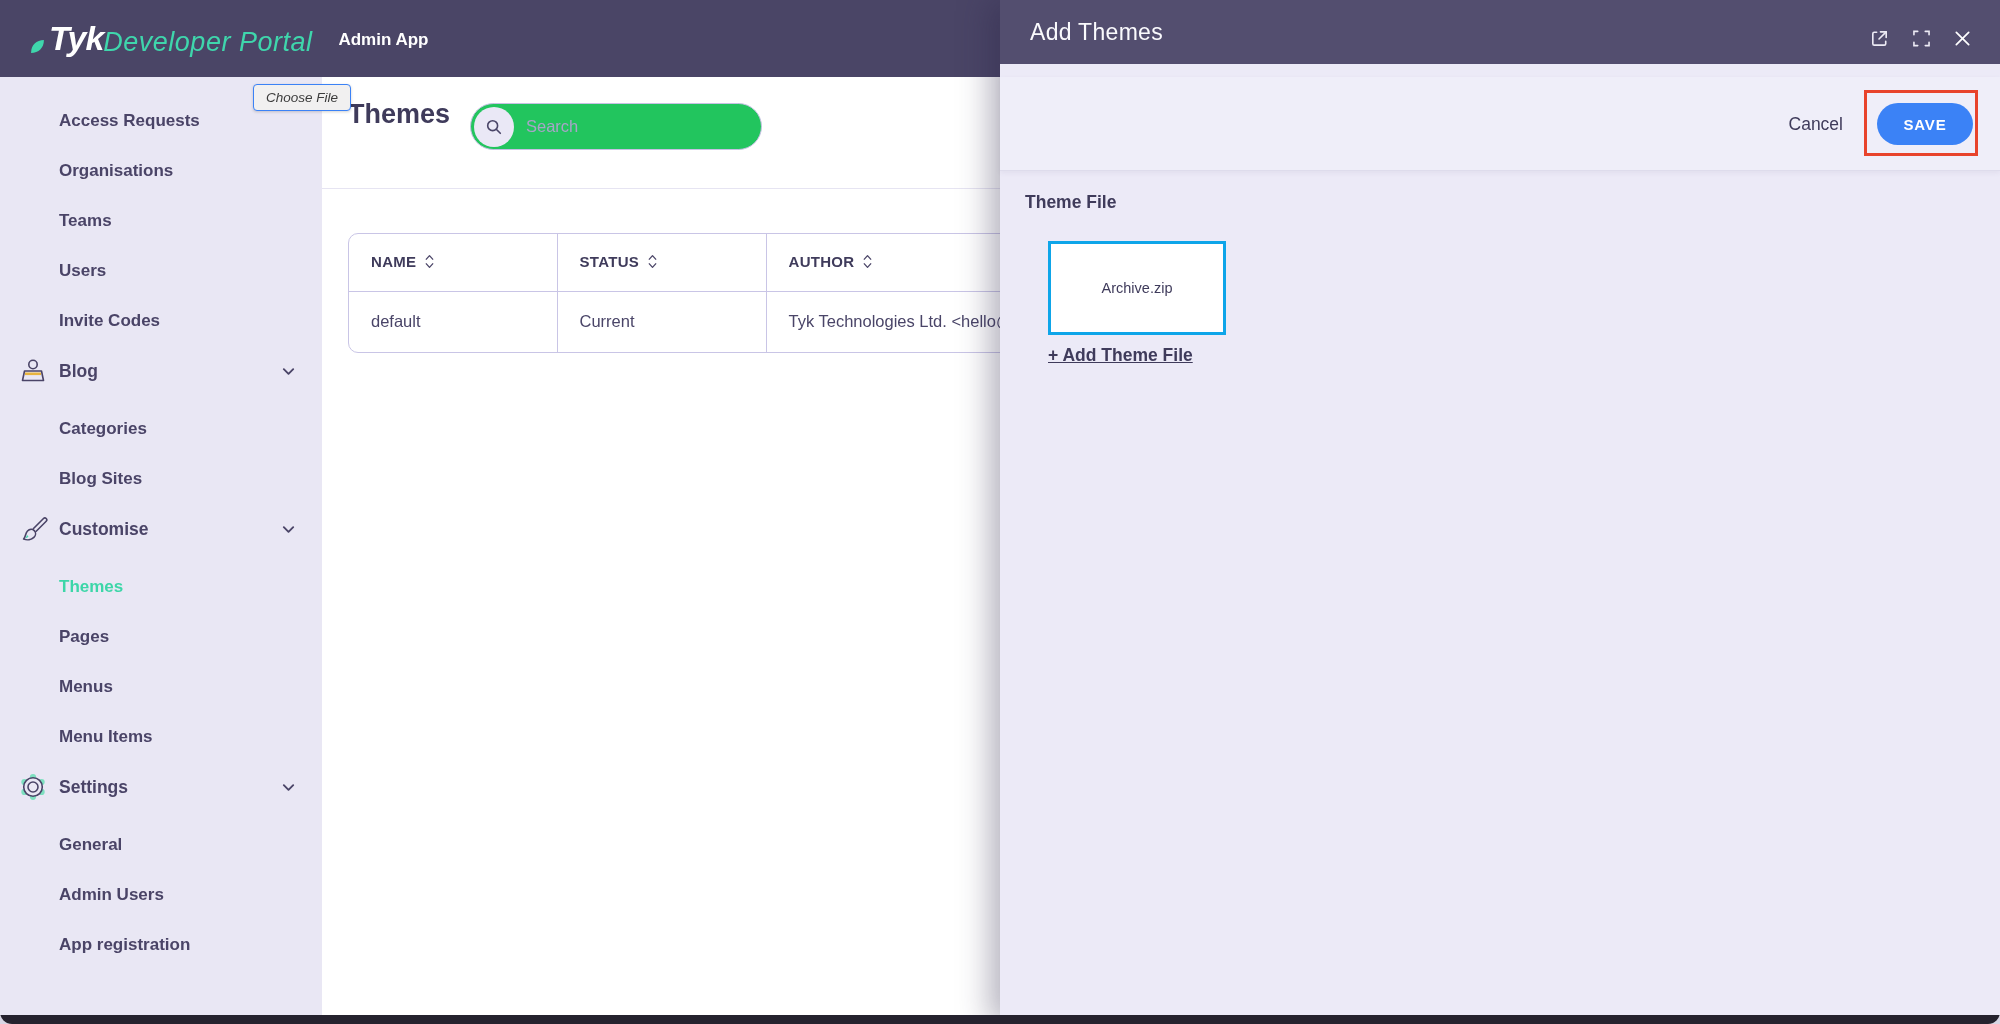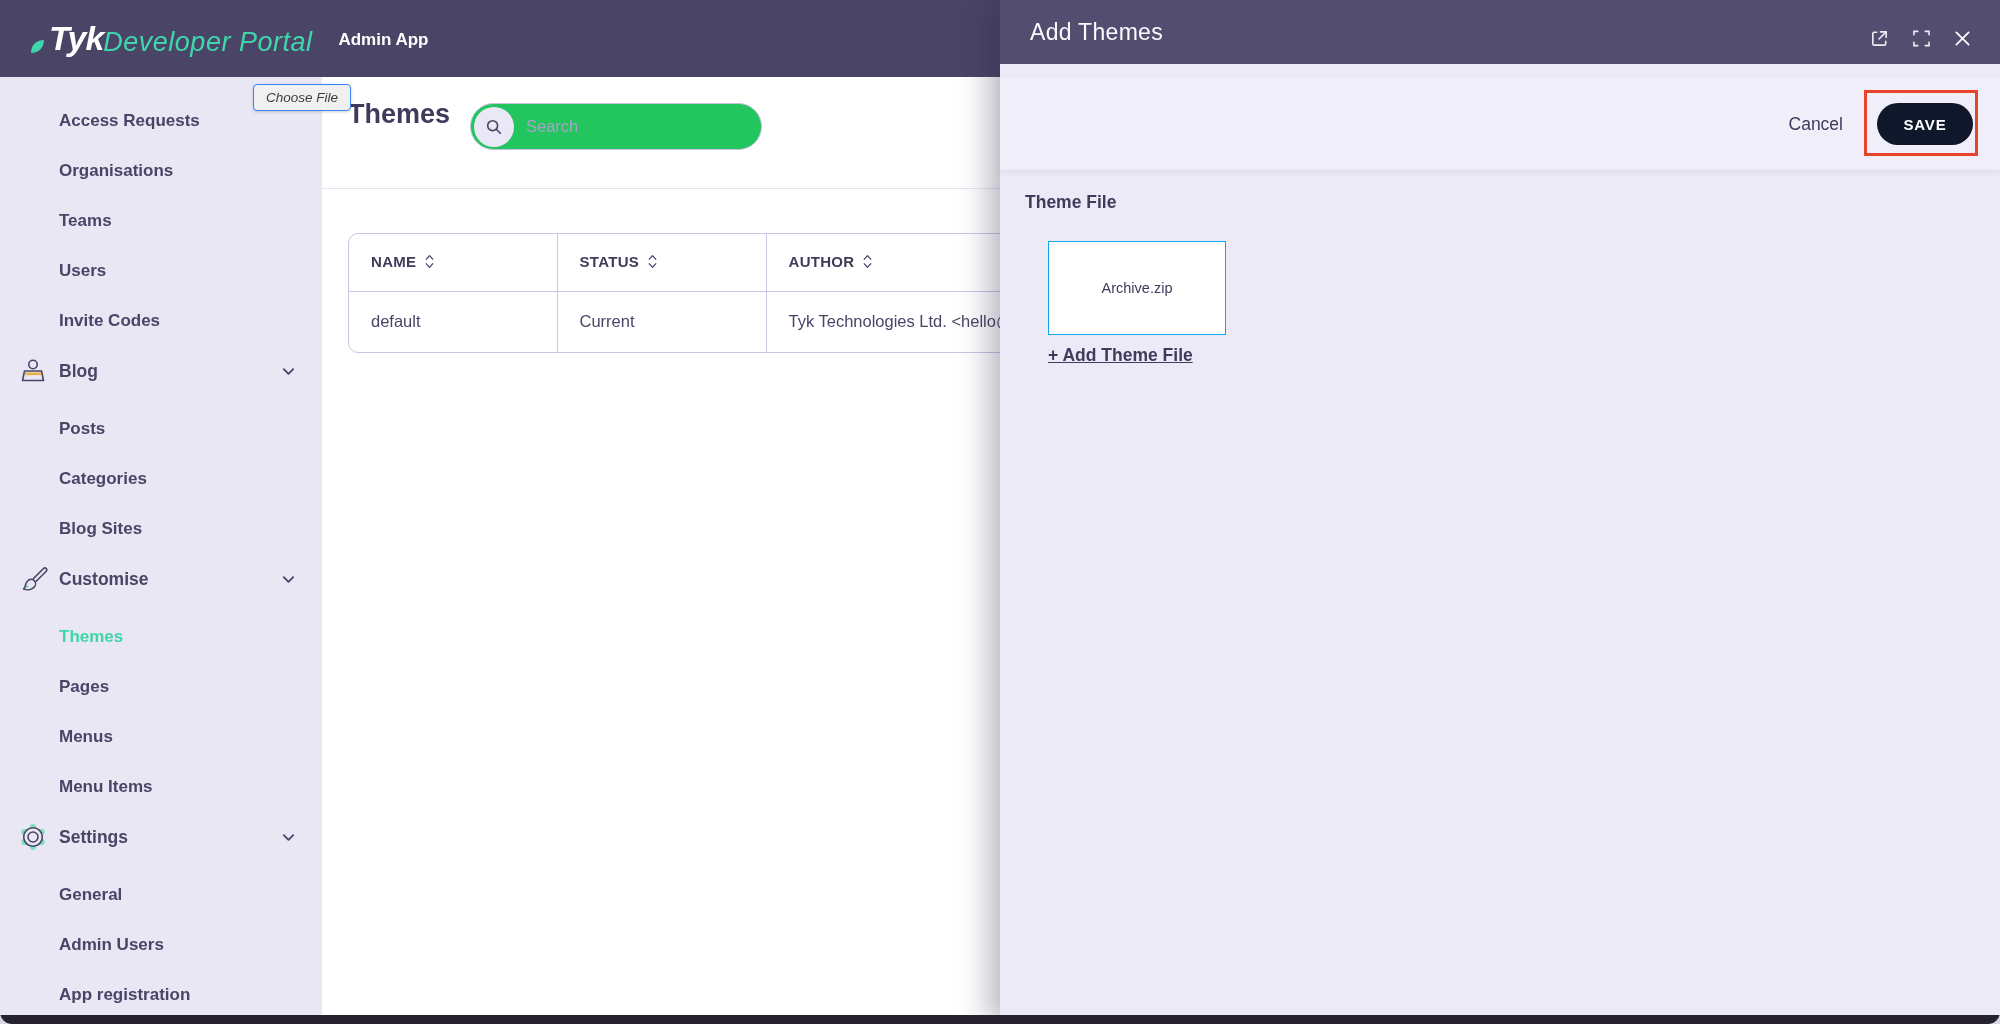--- a/index.html
+++ b/index.html
@@ -46,26 +46,26 @@
 
   
   .drawer { position:absolute; left:1000px; top:0; width:1000px; bottom:0; z-index:30; box-shadow:-10px 0 30px rgba(40,35,70,0.35); background:#ECEAF7; }
   .drawer-head { position:absolute; left:0; top:0; width:100%; height:64px; background:#534E6F; display:flex; align-items:center; }
   .drawer-title { color:#FAFAFD; font-size:23px; font-weight:500; margin-left:30px; letter-spacing:0.3px; }
   .drawer-icons { position:absolute; right:28px; top:0; height:77px; display:flex; align-items:center; gap:23px; }
   .icon-btn { display:flex; align-items:center; justify-content:center; cursor:pointer; background:none; border:none; padding:0; }
 
   .action-bar { position:absolute; left:0; top:77px; width:100%; height:94px; background:#EFEEF9; border-bottom:1px solid #DEDCEC; box-shadow:0 2px 5px rgba(80,74,110,0.07); }
   .cancel-btn { position:absolute; right:157px; top:0; height:94px; background:none; border:none; font-size:17.5px; color:#3F3B5B; cursor:pointer; font-family:"Liberation Sans", sans-serif; }
-  .save-btn { position:absolute; left:877px; top:26px; width:96px; height:42px; border:none; border-radius:21px; background:#0f172a; color:#FFFFFF; font-size:15px; font-weight:700; letter-spacing:0.8px; cursor:pointer; font-family:"Liberation Sans", sans-serif; }
+  .save-btn { position:absolute; left:877px; top:26px; width:96px; height:42px; border:none; border-radius:21px; background:#3b82f6; color:#FFFFFF; font-size:15px; font-weight:700; letter-spacing:0.8px; cursor:pointer; font-family:"Liberation Sans", sans-serif; }
   .red-annotation { position:absolute; left:864px; top:13px; width:114px; height:66px; border:3px solid #E8432C; pointer-events:none; }
 
   .drawer-body { position:absolute; left:0; top:171px; width:100%; bottom:0; }
   .field-label { position:absolute; left:25px; top:21px; font-size:17.5px; font-weight:600; color:#3F3B5B; }
-  .file-box { position:absolute; left:48px; top:70px; width:178px; height:94px; background:#FFFFFF; border:1px solid #0ea5e9; display:flex; align-items:center; justify-content:center; cursor:pointer; }
+  .file-box { position:absolute; left:48px; top:70px; width:178px; height:94px; background:#FFFFFF; border:3px solid #0ea5e9; display:flex; align-items:center; justify-content:center; cursor:pointer; }
   .file-box span { font-size:14.5px; color:#3F3B5B; }
   .add-link { position:absolute; left:48px; top:174px; font-size:17.5px; font-weight:700; color:#3F3B5B; text-decoration:underline; cursor:pointer;text-align:right; }
 
   
   .bottom-strip { position:absolute; left:0; bottom:0; width:100%; height:9px; background:#25222E; z-index:60; border-radius:0 0 12px 12px; }
 </style>
 </head>
 <body>
 
 <div class="app">
@@ -106,23 +106,20 @@
             <path d="M6.5 15 L23.5 15 L25.5 24.5 L4.5 24.5 Z" fill="#E9E7F4"></path>
             <path d="M7 17.8 h16" stroke="#E7B43F" stroke-width="2.6"></path>
           </svg>
         </span>
         <span class="side-label">Blog</span>
         <span class="side-chevron">
           <svg width="15" height="15" viewBox="0 0 16 16">
             <polyline points="3,5.5 8,10.5 13,5.5" fill="none" stroke="#4A4467" stroke-width="2" stroke-linecap="round" stroke-linejoin="round"></polyline>
           </svg>
         </span>
-      </div>
-      <div class="side-item">
-        <span class="side-label">Posts</span>
       </div>
       <div class="side-item">
         <span class="side-label">Categories</span>
       </div>
       <div class="side-item">
         <span class="side-label">Blog Sites</span>
       </div>
       <div class="side-item section">
         <span class="side-icon">
           <svg width="32" height="32" viewBox="0 0 32 32" fill="none" stroke="#4A4467" stroke-width="1.6" stroke-linecap="round" stroke-linejoin="round">

